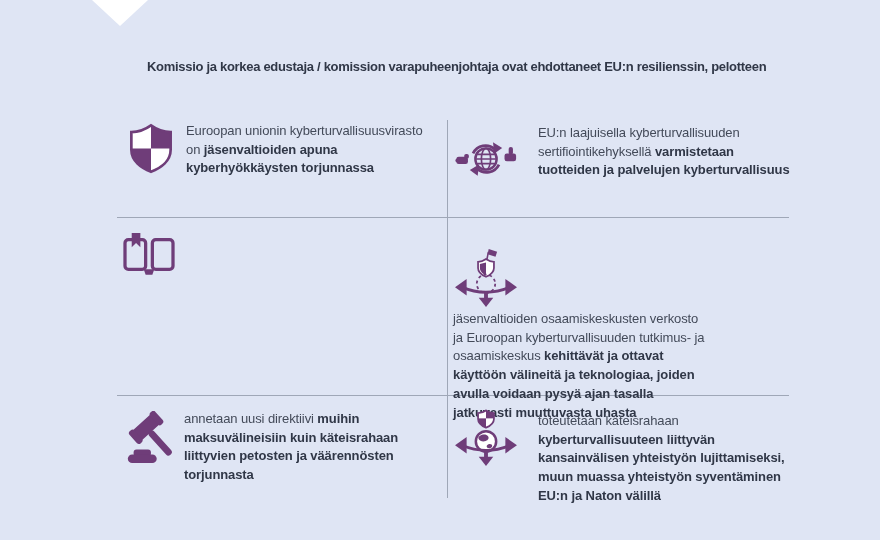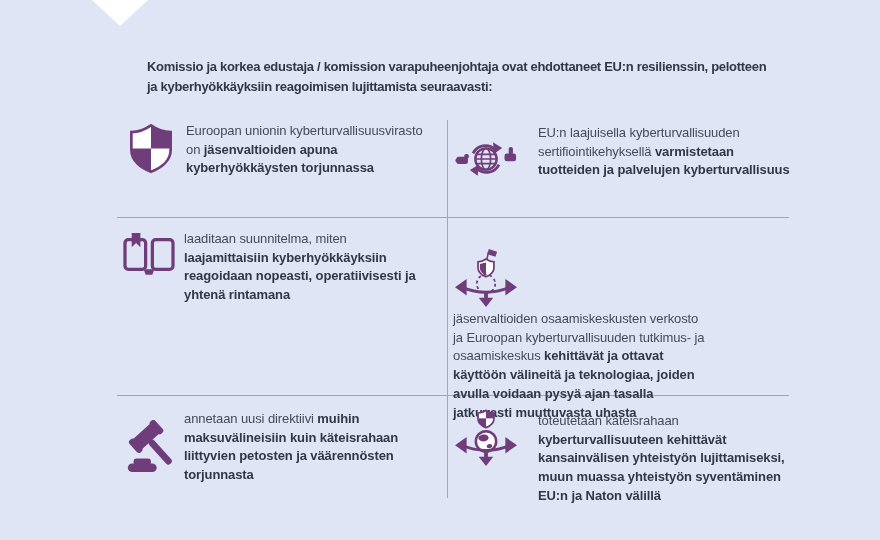--- a/index.html
+++ b/index.html
@@ -24,21 +24,21 @@
     letter-spacing:-0.3px;
   }
   .header div{white-space:nowrap;margin-left:32px;}
   .grid{position:absolute;left:115px;top:118px;width:676px;height:410px;}
   .vdiv{position:absolute;left:332px;top:2px;width:1px;height:378px;background:var(--divider,#9fa7b7);}
   .hdiv{position:absolute;left:2px;width:672px;height:1px;background:var(--divider,#9fa7b7);}
   .hdiv1{top:99px;} .hdiv2{top:277px;}
   .cell{position:absolute;display:flex;align-items:flex-start;}
   .c1{left:5px;top:4px;}   .c2{left:338px;top:6px;justify-content:center;}
   .c3{left:3px;top:110px;} .c4{left:338px;top:128px;flex-direction:column;}
-  .c5{left:3px;top:290px;align-items:center;} .c6{left:338px;top:292px;}
+  .c5{left:3px;top:290px;} .c6{left:338px;top:292px;}
   .icon-box{flex:none;display:flex;justify-content:center;}
   .cell.c1 .icon-box,.cell.c3 .icon-box,.cell.c5 .icon-box{width:62px;margin-right:4px;}
   .cell.c2 .icon-box,.cell.c4 .icon-box,.cell.c6 .icon-box{width:66px;margin-right:19px;}
   .c2 .icon-box svg{margin-top:10px;}
   .c3 .icon-box svg{margin-top:2px;}
   .c5 .icon-box svg{margin-top:3px;}
   .c6 .icon-box svg{margin-top:-2px;}
   .cell p{
     margin:0;font-size:13px;line-height:18.7px;letter-spacing:-0.1px;
     color:var(--text,#434a59);
@@ -50,21 +50,20 @@
   .seg-bold{font-weight:700;color:var(--text-bold,#303747);}
   svg{display:block;}
 </style>
 </head>
 <body>
 
 <div class="triangle"></div>
 
 <div class="header">
   <div>Komissio ja korkea edustaja / komission varapuheenjohtaja ovat ehdottaneet EU:n resilienssin, pelotteen</div>
-  <div>ja kyberhyökkäyksiin reagoimisen lujittamista seuraavasti:</div>
 </div>
 
 <div class="grid">
   <div class="vdiv"></div>
   <div class="hdiv hdiv1"></div>
   <div class="hdiv hdiv2"></div>
 
   <div class="cell c1">
     <span class="icon-box">
       <svg width="50" height="53" viewBox="0 0 56 59">
@@ -112,21 +111,20 @@
     <span class="icon-box">
       <svg width="56" height="48" viewBox="0 0 58 50">
         <g fill="none" stroke="var(--accent)" stroke-width="3.4">
           <rect x="4" y="10" width="21.5" height="31" rx="3.5"></rect>
           <rect x="32.5" y="10" width="21.5" height="31" rx="3.5"></rect>
         </g>
         <path d="M23.5,41 h11 l-2,5.5 h-7 z" fill="var(--accent)"></path>
         <polygon points="11,3 20,3 20,18 15.5,13.5 11,18" fill="var(--accent)"></polygon>
       </svg>
     </span>
-    <p><span>laaditaan suunnitelma, miten </span><span class="seg-bold">laajamittaisiin kyberhyökkäyksiin reagoidaan nopeasti, operatiivisesti ja yhtenä rintamana</span></p>
   </div>
 
   <div class="cell c4">
     <span class="icon-box">
       <svg width="64" height="62" viewBox="0 0 66 64">
         <path d="M35.5,6 L33.5,16" stroke="var(--accent)" stroke-width="1.6" fill="none"></path>
         <polygon points="35.8,3 44.5,6 42.8,11 34.6,8.5" fill="var(--accent)"></polygon>
         <path d="M33,13.5 c2.4,1.7 5.8,2.8 8.2,2.9 v6.2 c0,4.4 -3.8,7.3 -8.2,9.2 c-4.4,-1.9 -8.2,-4.8 -8.2,-9.2 v-6.2 c2.4,-0.1 5.8,-1.2 8.2,-2.9 z" fill="#ffffff" stroke="var(--accent)" stroke-width="1.8"></path>
         <path d="M33,17 v13.2 c-3.6,-1.8 -6.3,-4.2 -6.3,-7.6 v-4.1 c2.1,-0.3 4.3,-0.8 6.3,-1.5 z" fill="var(--accent)"></path>
         <circle cx="33" cy="39" r="9.5" fill="none" stroke="var(--accent)" stroke-width="1.8" stroke-dasharray="3 3"></circle>
@@ -179,15 +177,15 @@
         <path d="M35.5,37.5 c2.2,-0.6 4.2,0.3 3.9,1.9 c-0.3,1.5 -2.4,2.6 -4.3,2 c-1.8,-0.5 -2,-3 0.4,-3.9 z" fill="var(--accent)"></path>
         <path d="M8,38.5 Q33,49 58,38.5" fill="none" stroke="var(--accent)" stroke-width="3"></path>
         <g fill="var(--accent)">
           <polygon points="13,30 1,38.5 13,47"></polygon>
           <polygon points="53,30 65,38.5 53,47"></polygon>
           <rect x="31" y="44" width="4" height="8"></rect>
           <polygon points="25.5,50.5 40.5,50.5 33,60"></polygon>
         </g>
       </svg>
     </span>
-    <p><span>toteutetaan käteisrahaan </span><span class="seg-bold">kyberturvallisuuteen kehittävät kansainvälisen yhteistyön lujittamiseksi, muun muassa yhteistyön syventäminen EU:n ja Naton välillä</span></p>
+    <p><span>toteutetaan käteisrahaan </span><span class="seg-bold">kyberturvallisuuteen liittyvän kansainvälisen yhteistyön lujittamiseksi, muun muassa yhteistyön syventäminen EU:n ja Naton välillä</span></p>
   </div>
 </div>
 
 </body></html>

